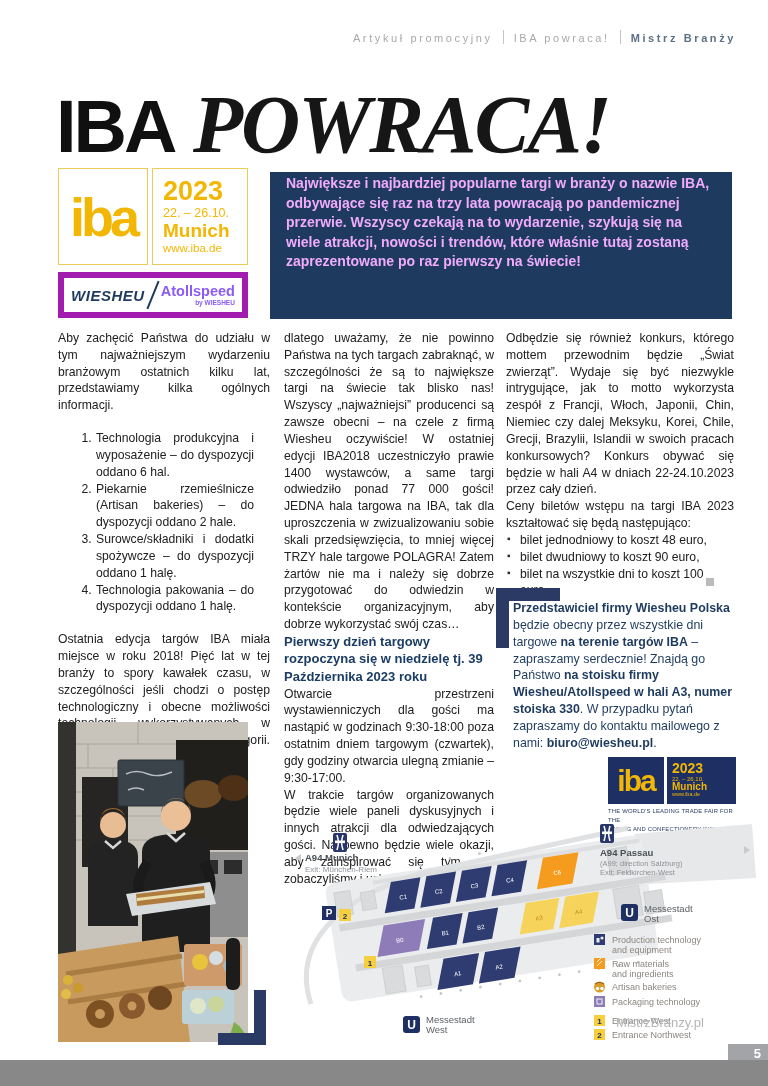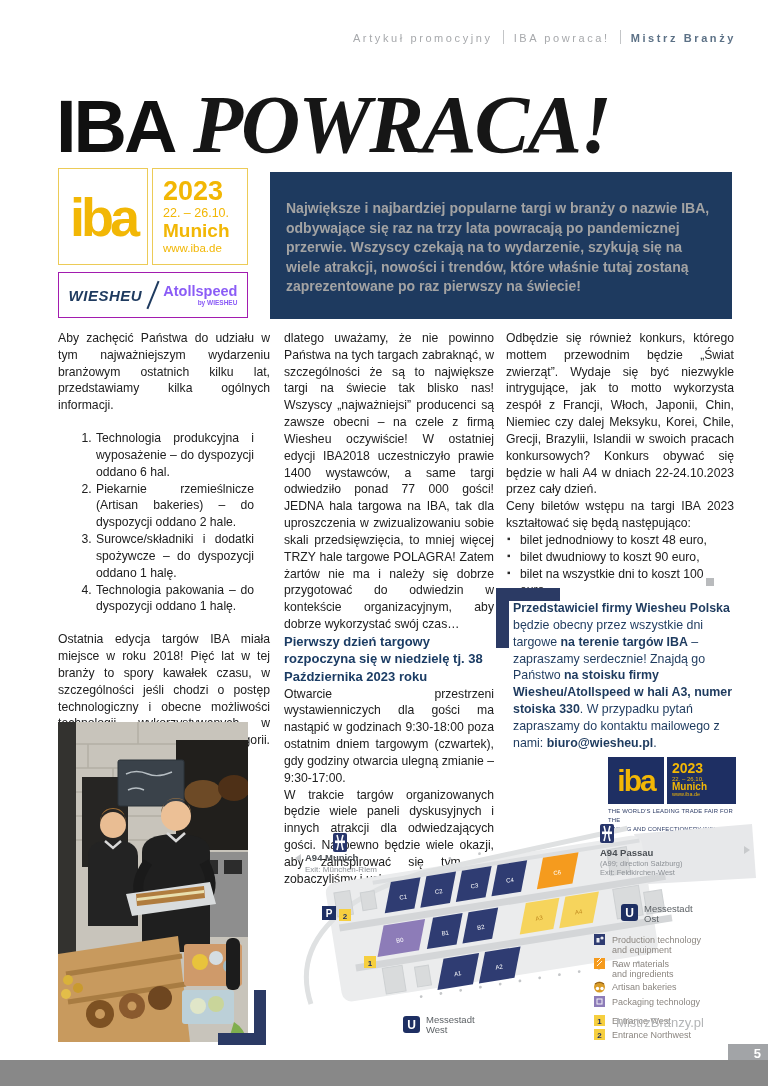--- a/index.html
+++ b/index.html
@@ -25,31 +25,31 @@
   .iba-badge .left{width:90px;display:flex;align-items:center;justify-content:center;}
   .iba-logo-text{color:#f2b705;font-weight:800;font-size:54px;letter-spacing:-4px;line-height:1;}
   .iba-badge .right{flex:1;padding:8px 8px 4px 10px;color:#f2b705;line-height:1.05;}
   .iba-year{font-size:27px;font-weight:bold;}
   .iba-dates{font-size:12.5px;margin-top:2px;}
   .iba-city{font-size:19px;font-weight:bold;margin-top:1px;}
   .iba-web{font-size:11.5px;margin-top:1px;}
 
   
   .wiesheu-badge{position:absolute;left:58px;top:272px;width:190px;height:46px;
-                 border:1px solid #a21caf;box-sizing:border-box;background:#fff;
+                 border:6px solid #a21caf;box-sizing:border-box;background:#fff;
                  display:flex;align-items:center;justify-content:space-evenly;}
   .w-brand{color:#1e3a5f;font-weight:bold;font-style:italic;font-size:15px;letter-spacing:.5px;}
   .w-slash{width:2px;height:30px;background:#1e3a5f;transform:rotate(22deg);}
   .w-atoll{color:#8b5cf6;font-weight:800;font-size:14.5px;line-height:1;}
   .w-by{display:block;font-size:6.5px;font-weight:bold;text-align:right;margin-top:1px;}
 
   
   .intro{position:absolute;left:270px;top:172px;width:462px;height:147px;background:#1e3a5f;
-         color:#a3a3a3;font-weight:bold;font-size:14px;line-height:1.4;
-         padding:27px 16px;box-sizing:border-box;overflow:hidden;}
+         color:#f0abfc;font-weight:bold;font-size:14px;line-height:1.4;
+         padding:2px 16px;box-sizing:border-box;overflow:hidden;}
 
   
   .col{position:absolute;top:330px;font-size:12.2px;line-height:1.38;color:#202020;
        text-align:justify;}
   #col1{left:58px;width:212px;}
   #col2{left:284px;width:210px;}
   #col3{left:506px;width:228px;}
   .col-h{color:#1b3c64;font-weight:bold;font-size:13px;line-height:1.35;text-align:left;
          margin:0 0 3px 0;}
   .col p{margin:0;}
@@ -139,21 +139,21 @@
       <li>Technologia produkcyjna i wyposażenie – do dyspozycji oddano 6 hal.</li>
       <li>Piekarnie rzemieślnicze (Artisan bakeries) – do dyspozycji oddano 2 hale.</li>
       <li>Surowce/składniki i dodatki spożywcze – do dyspozycji oddano 1 halę.</li>
       <li>Technologia pakowania – do dyspozycji oddano 1 halę.</li>
     </ol>
     <p>Ostatnia edycja targów IBA miała miejsce w roku 2018! Pięć lat w tej branży to spory kawałek czasu, w szczególności jeśli chodzi o postęp technologiczny i obecne możliwości technologii wykorzystywanych w każdej z powyższych kategorii. Właśnie</p>
   </div>
 
   <div class="col" id="col2">
     <p>dlatego uważamy, że nie powinno Państwa na tych targach zabraknąć, w szczególności że są to największe targi na świecie tak blisko nas! Wszyscy „najważniejsi” producenci są zawsze obecni – na czele z firmą Wiesheu oczywiście! W ostatniej edycji IBA2018 uczestniczyło prawie 1400 wystawców, a same targi odwiedziło ponad 77 000 gości! JEDNA hala targowa na IBA, tak dla uproszczenia w zwizualizowaniu sobie skali przedsięwzięcia, to mniej więcej TRZY hale targowe POLAGRA! Zatem żartów nie ma i należy się dobrze przygotować do odwiedzin w kontekście organizacyjnym, aby dobrze wykorzystać swój czas…</p>
-    <p class="col-h mt8">Pierwszy dzień targowy rozpoczyna się w niedzielę tj. 38 Października 2023 roku</p>
+    <p class="col-h mt8">Pierwszy dzień targowy rozpoczyna się w niedzielę tj. 39 Października 2023 roku</p>
     <p>Otwarcie przestrzeni wystawienniczych dla gości ma nastąpić w godzinach 9:30-18:00 poza ostatnim dniem targowym (czwartek), gdy godziny otwarcia ulegną zmianie – 9:30-17:00.</p>
     <p>W trakcie targów organizowanych będzie wiele paneli dyskusyjnych i innych atrakcji dla odwiedzających gości. Na pewno będzie wiele okazji, aby zainspirować się tym, co zobaczyliśmy i usłyszeliśmy!</p>
   </div>
 
   <div class="col" id="col3">
     <p>Odbędzie się również konkurs, którego mottem przewodnim będzie „Świat zwierząt”. Wydaje się być niezwykle intrygujące, jak to motto wykorzysta zespół z Francji, Włoch, Japonii, Chin, Niemiec czy dalej Meksyku, Korei, Chile, Grecji, Brazylii, Islandii w swoich pracach konkursowych? Konkurs obywać się będzie w hali A4 w dniach 22-24.10.2023 przez cały dzień.</p>
     <p>Ceny biletów wstępu na targi IBA 2023 kształtować się będą następująco:</p>
     <ul class="bullets">
       <li>bilet jednodniowy to koszt 48 euro,</li>
       <li>bilet dwudniowy to koszt 90 euro,</li>

